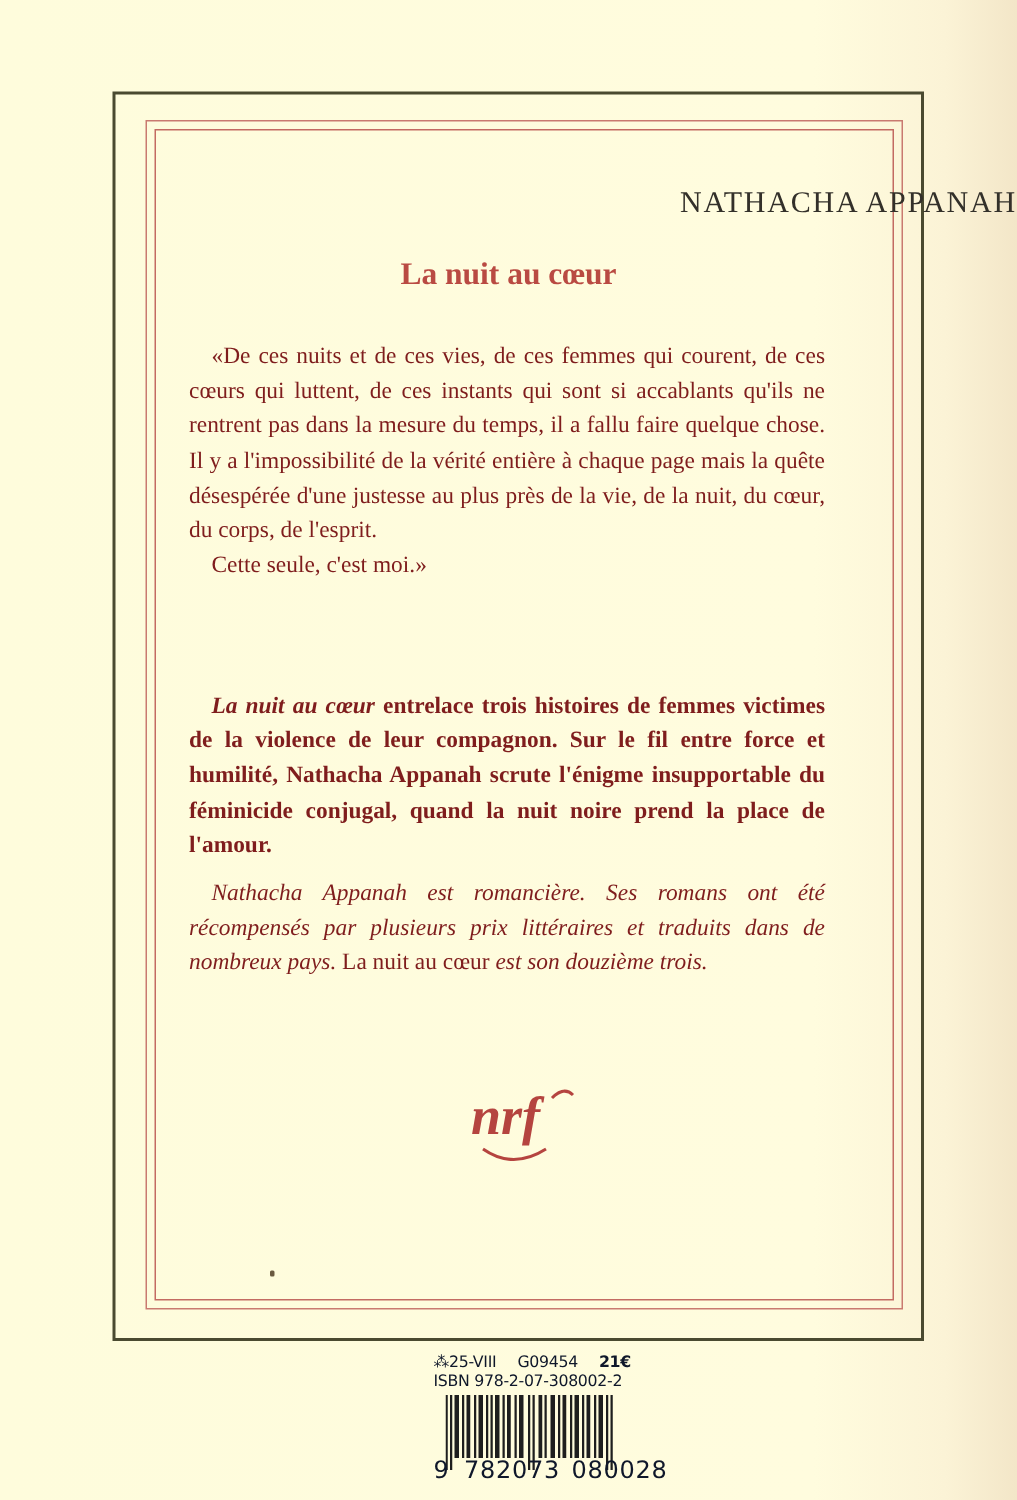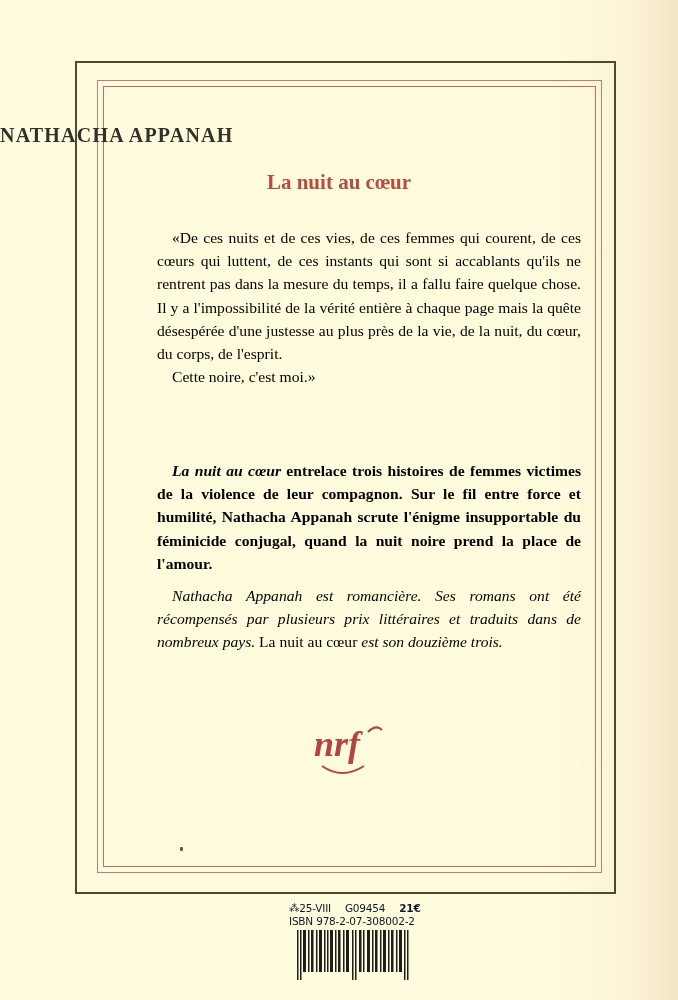--- a/index.html
+++ b/index.html
@@ -15,30 +15,30 @@
   }
   .red-frame-outer {
     position:absolute; left:97px; top:80px; width:505px; height:793px;
     border:1.5px solid #c97a70; box-sizing:border-box;
   }
   .red-frame-inner {
     position:absolute; left:103px; top:86px; width:493px; height:781px;
     border:1.5px solid #c36b62; box-sizing:border-box;
   }
   .author {
-    position:absolute; left:0; width:678px; top:124px; text-align:left;
-    font-size:20px; font-weight:bold; letter-spacing:1.2px; color:#33302a;
+    position:absolute; left:0; width:678px; top:124px; text-align:right;
+    font-size:20px; font-weight:normal; letter-spacing:1.2px; color:#33302a;
   }
   .title {
     position:absolute; left:0; width:678px; top:170px; text-align:center;
     font-size:21px; font-weight:bold; color:#b94a42;
   }
   .text-block {
-    position:absolute; left:157px; width:424px; font-size:15.6px; line-height:23.2px;
-    text-align:justify; color:#000000;
+    position:absolute; left:126px; width:424px; font-size:15.6px; line-height:23.2px;
+    text-align:justify; color:#7f1d1d;
   }
   .text-block p { margin:0; text-indent:15px; }
   .quote { top:226px; }
   .summary { top:459px;font-weight:bold; }
   .bio { top:584px; }
   .it { font-style:italic; }
   .nrf {
     position:absolute; left:312px; top:722px; width:80px; height:56px;
   }
   .barcode-area {
@@ -61,21 +61,21 @@
 
 <div class="outer-frame"></div>
 <div class="red-frame-outer"></div>
 <div class="red-frame-inner"></div>
 
 <div class="author">NATHACHA APPANAH</div>
 <div class="title">La nuit au cœur</div>
 
 <div class="text-block quote">
   <p>«De ces nuits et de ces vies, de ces femmes qui courent, de ces cœurs qui luttent, de ces instants qui sont si accablants qu'ils ne rentrent pas dans la mesure du temps, il a fallu faire quelque chose. Il y a l'impossibilité de la vérité entière à chaque page mais la quête désespérée d'une justesse au plus près de la vie, de la nuit, du cœur, du corps, de l'esprit.</p>
-  <p>Cette noire, c'est moi.»</p>
+  <p>Cette seule, c'est moi.»</p>
 </div>
 
 <div class="text-block summary">
   <p><span class="it">La nuit au cœur</span><span> entrelace trois histoires de femmes victimes de la violence de leur compagnon. Sur le fil entre force et humilité, Nathacha Appanah scrute l'énigme insupportable du féminicide conjugal, quand la nuit noire prend la place de l'amour.</span></p>
 </div>
 
 <div class="text-block bio">
   <p><span class="it">Nathacha Appanah est romancière. Ses romans ont été récompensés par plusieurs prix littéraires et traduits dans de nombreux pays.</span><span> La nuit au cœur </span><span class="it">est son douzième trois.</span></p>
 </div>
 
@@ -121,14 +121,19 @@
           <rect x="83" y="0" width="1.5" height="42"></rect>
         <rect x="86" y="0" width="3" height="42"></rect>
           <rect x="91" y="0" width="1.5" height="42"></rect>
         <rect x="94" y="0" width="2.5" height="42"></rect>
           <rect x="99" y="0" width="1.5" height="42"></rect>
         <rect x="102" y="0" width="3" height="42"></rect>
           <rect x="107" y="0" width="1.5" height="50"></rect>
         <rect x="110" y="0" width="1.5" height="50"></rect>
       </g>
     </svg>
+    <div class="bar-digits">
+      <span>9</span>
+      <span style="margin-left:4px;">782073</span>
+      <span style="margin-left:2px;">080028</span>
+    </div>
   </div>
 </div>
 
 </body></html>

